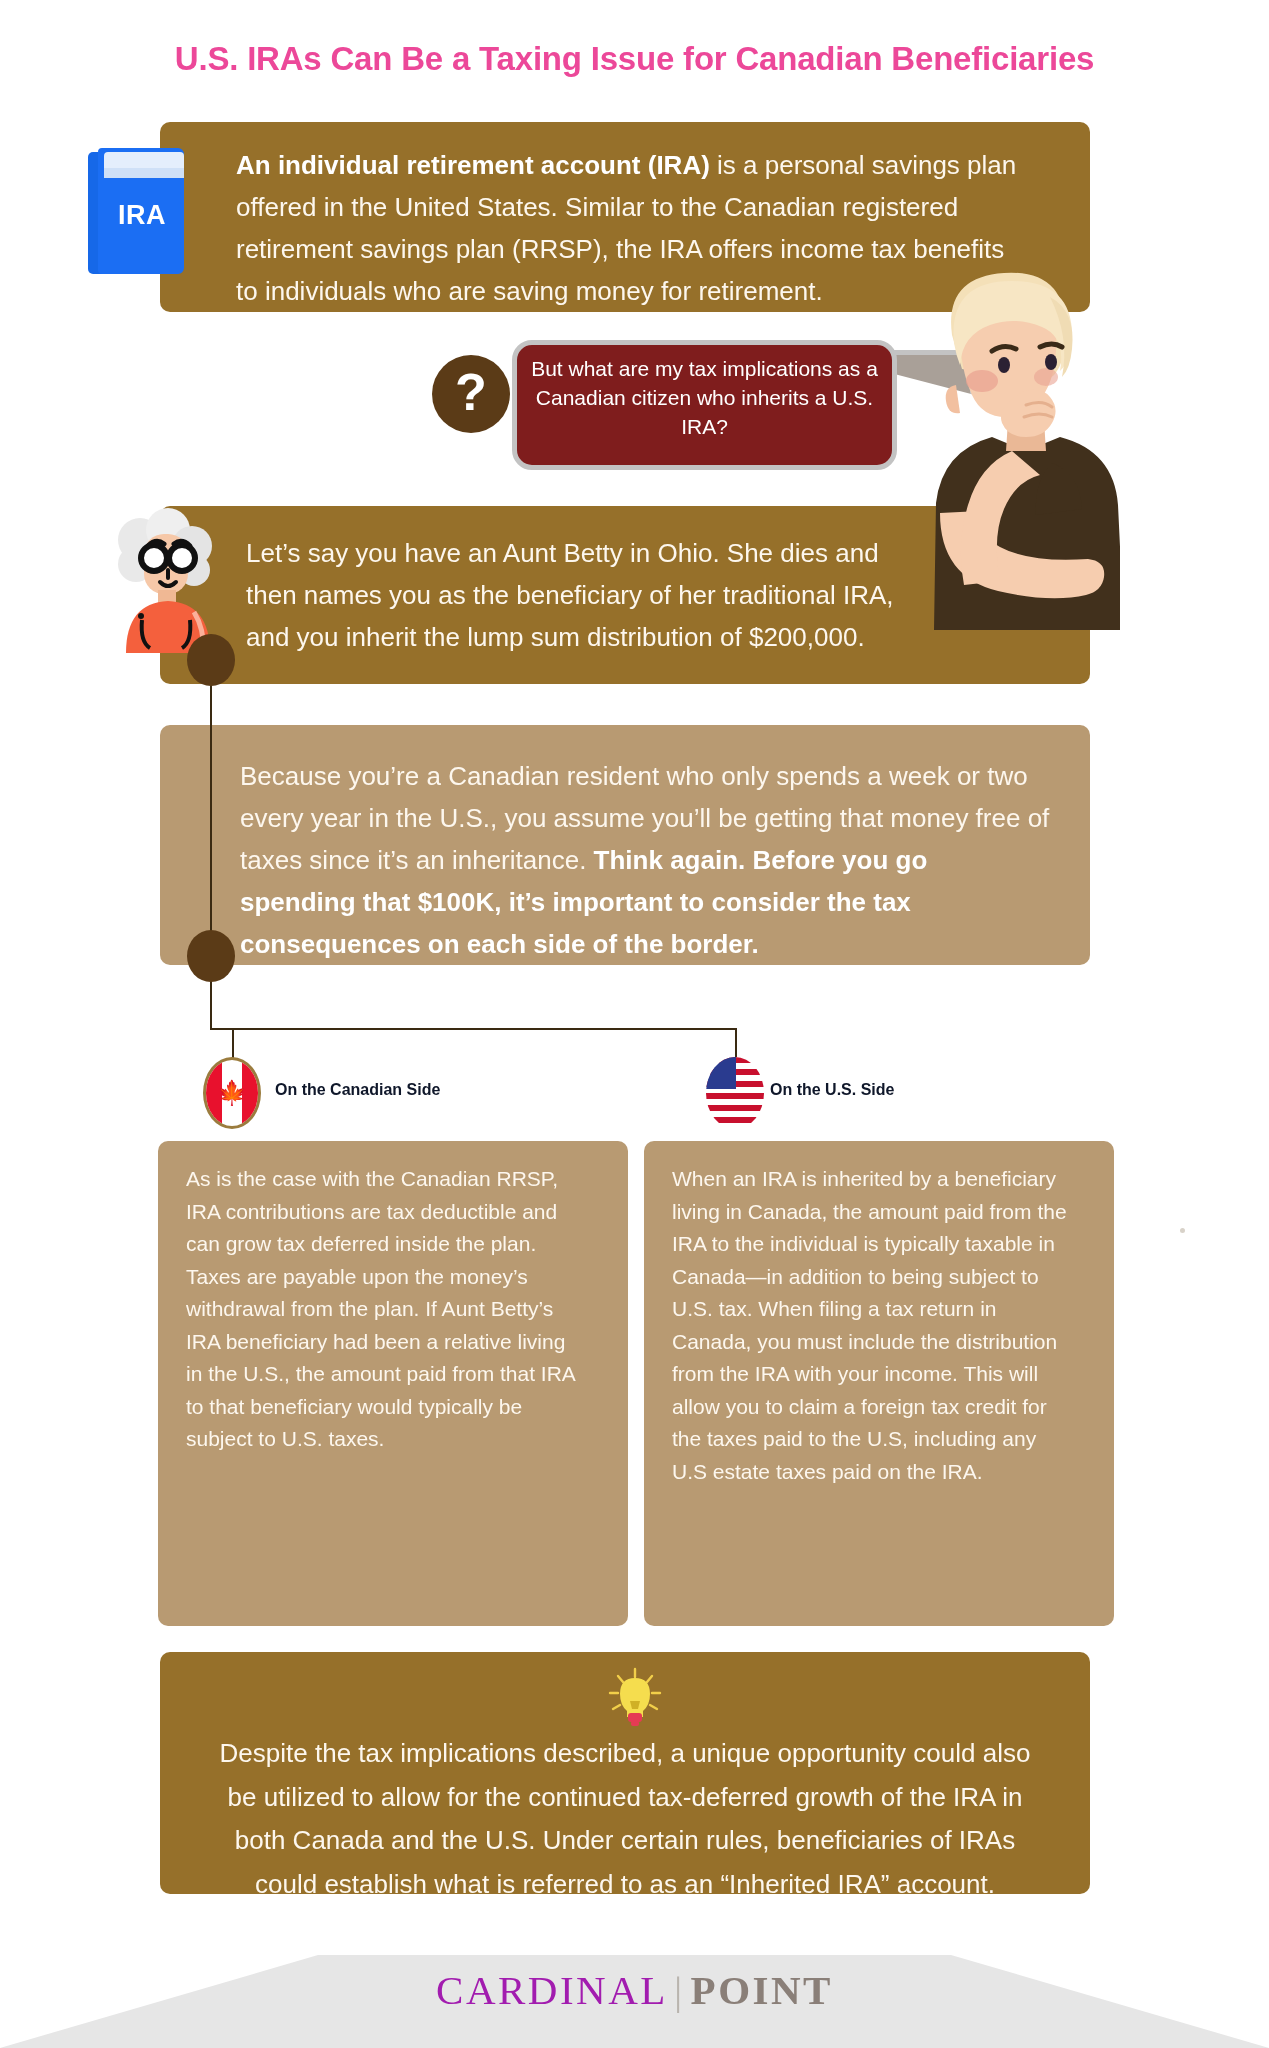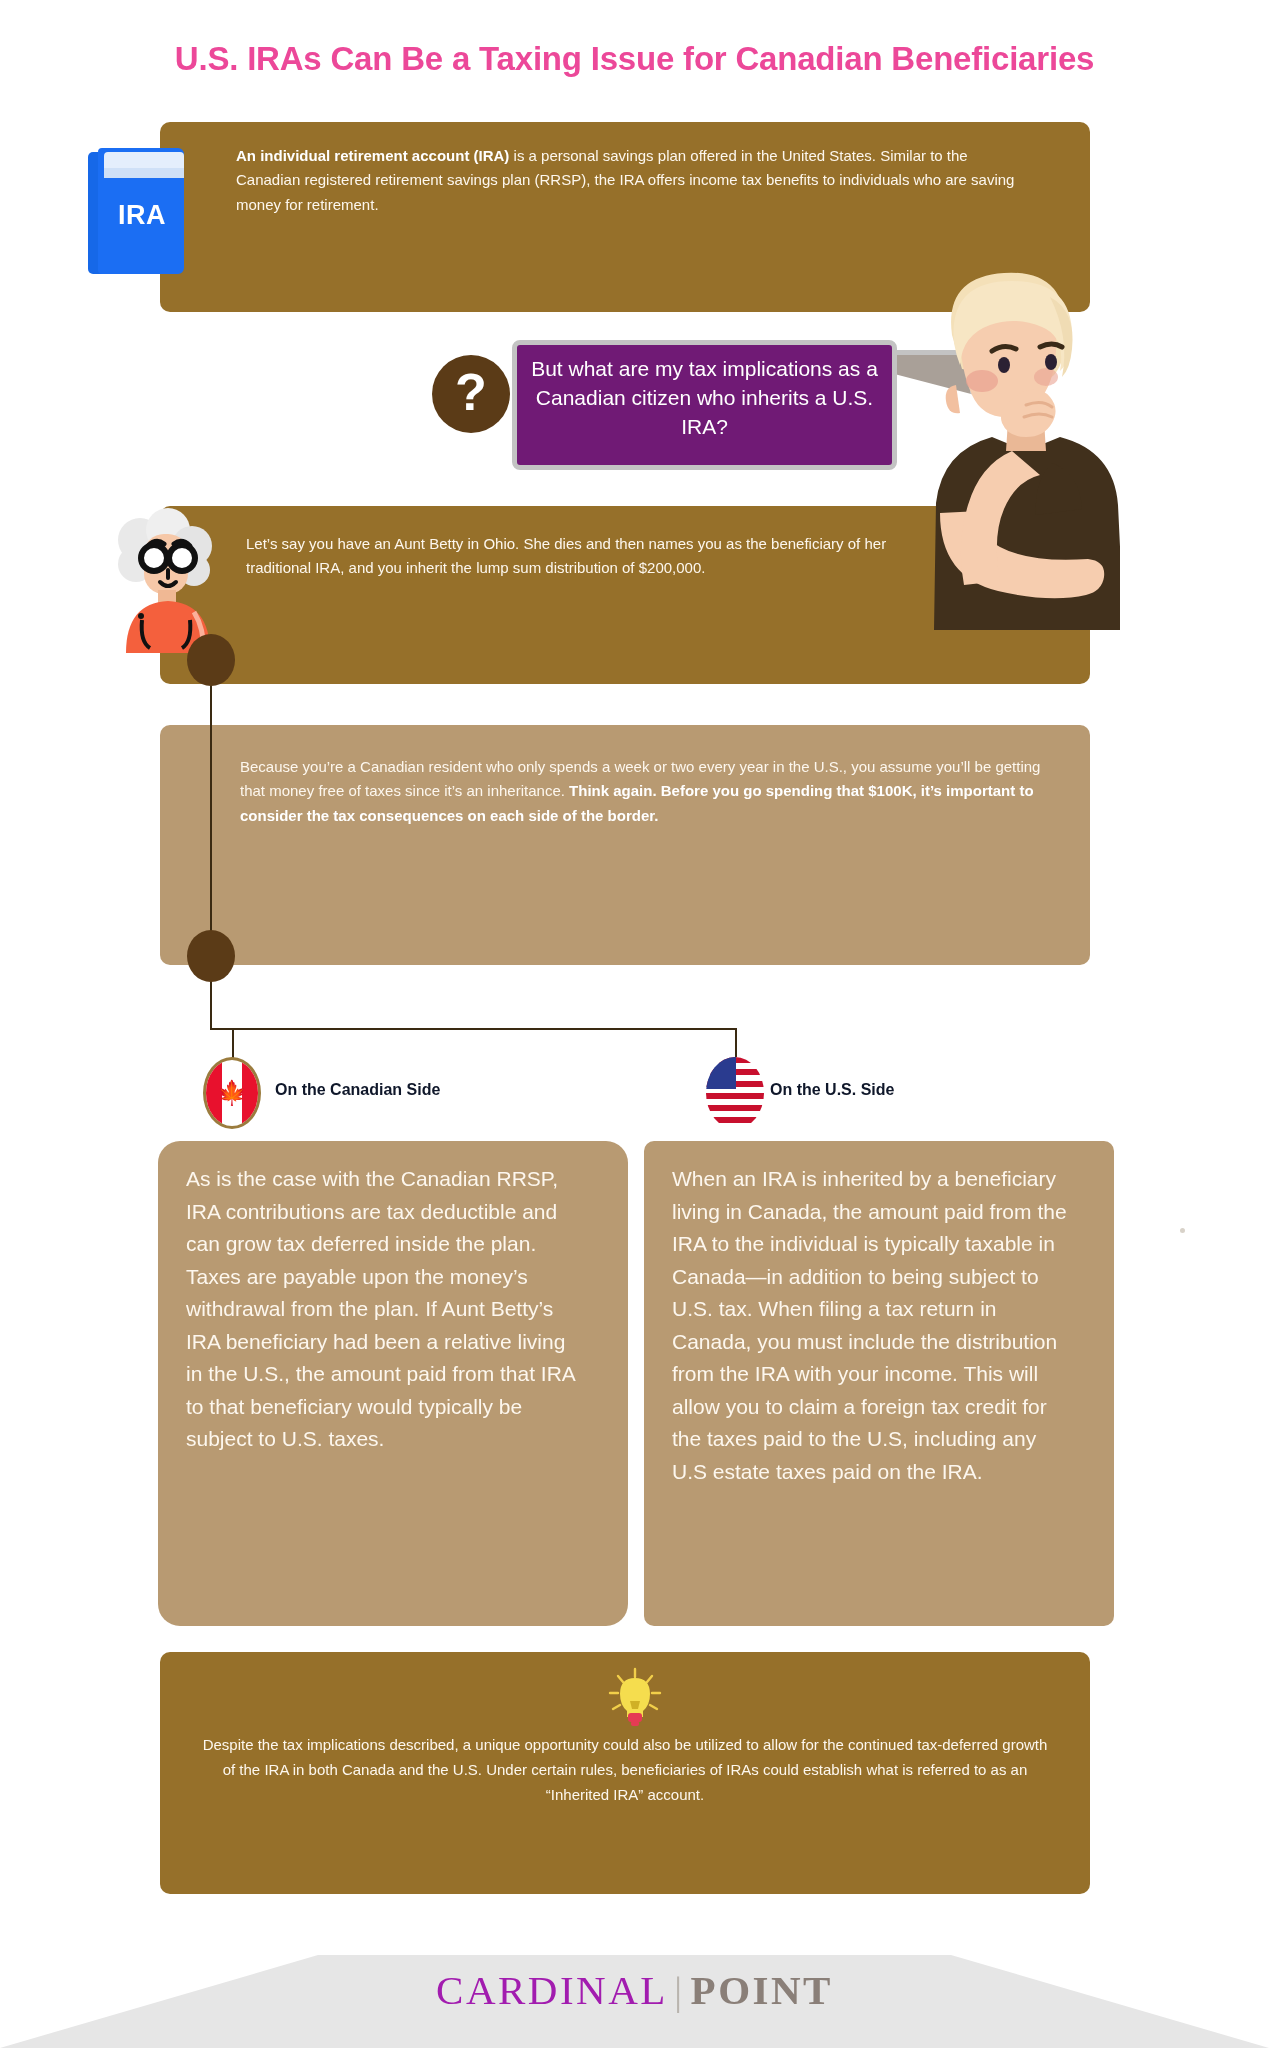--- a/index.html
+++ b/index.html
@@ -26,21 +26,21 @@
     position:absolute;
     border-radius:10px;
     box-sizing:border-box;
     color:#fdf6ec;
   }
   .box-dark{background:#96702a;}
   .box-light{background:#b89a72;margin-top:7px;}
   .box p{margin:0;}
 
   .ptxt{
-    font-size:15px;
+    font-size:26px;
     line-height:1.62;
     color:#fdf7ee;
   }
   .ptxt b{font-weight:bold;color:#ffffff;}
 
   
   .book{
     position:absolute;left:88px;top:148px;width:96px;height:126px;
     z-index:6;
   }
@@ -71,21 +71,21 @@
 
   
   .qcircle{
     position:absolute;left:432px;top:355px;width:78px;height:78px;
     border-radius:50%;background:#5b3b17;z-index:8;
     color:#ffffff;font-size:52px;font-weight:bold;
     text-align:center;line-height:74px;
   }
   .bubble{
     position:absolute;left:512px;top:340px;width:385px;height:130px;
-    background:#701a75;border-radius:8px;
+    background:#7f1d1d;border-radius:20px;
     border:5px solid #c3c3c3;
     box-sizing:border-box;
     z-index:5;
   }
   .bubble .btxt{
     color:#ffffff;font-size:21px;line-height:1.37;
     text-align:center;padding:10px 14px 0 14px;
   }
   .tail{
     position:absolute;left:880px;top:350px;width:90px;height:40px;
@@ -266,21 +266,21 @@
   </div>
 
   <div class="flagrow" style="left:706px;top:1057px;width:360px;height:80px;">
     <div class="flag flag-us" style="left:0;top:0;">
       <div class="stripes"></div>
       <div class="canton"></div>
     </div>
     <div class="sidelabel" style="left:64px;top:24px;">On the U.S. Side</div>
   </div>
 
-  <div class="box box-light" style="left:158px;top:1134px;width:470px;height:485px;border-radius:22px;">
+  <div class="box box-light" style="left:158px;top:1134px;width:470px;height:485px;">
     <p class="ptxt" style="position:absolute;left:28px;top:22px;width:400px;font-size:21px;line-height:1.55;">As is the case with the Canadian RRSP, IRA contributions are tax deductible and can grow tax deferred inside the plan. Taxes are payable upon the money’s withdrawal from the plan. If Aunt Betty’s IRA beneficiary had been a relative living in the U.S., the amount paid from that IRA to that beneficiary would typically be subject to U.S. taxes.</p>
   </div>
 
   <div class="box box-light" style="left:644px;top:1134px;width:470px;height:485px;">
     <p class="ptxt" style="position:absolute;left:28px;top:22px;width:400px;font-size:21px;line-height:1.55;">When an IRA is inherited by a beneficiary living in Canada, the amount paid from the IRA to the individual is typically taxable in Canada—in addition to being subject to U.S. tax. When filing a tax return in Canada, you must include the distribution from the IRA with your income. This will allow you to claim a foreign tax credit for the taxes paid to the U.S, including any U.S estate taxes paid on the IRA.</p>
   </div>
 
   <div class="dust"></div>
 
   <div class="box box-dark" style="left:160px;top:1652px;width:930px;height:242px;">

